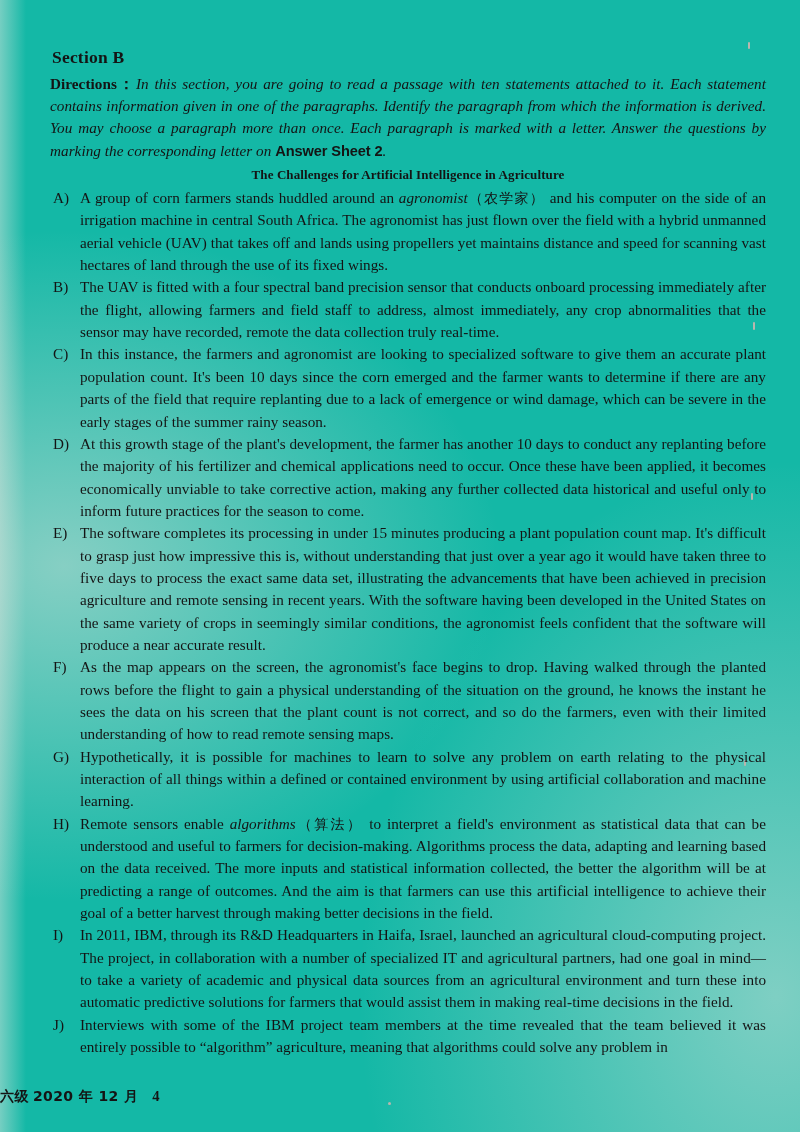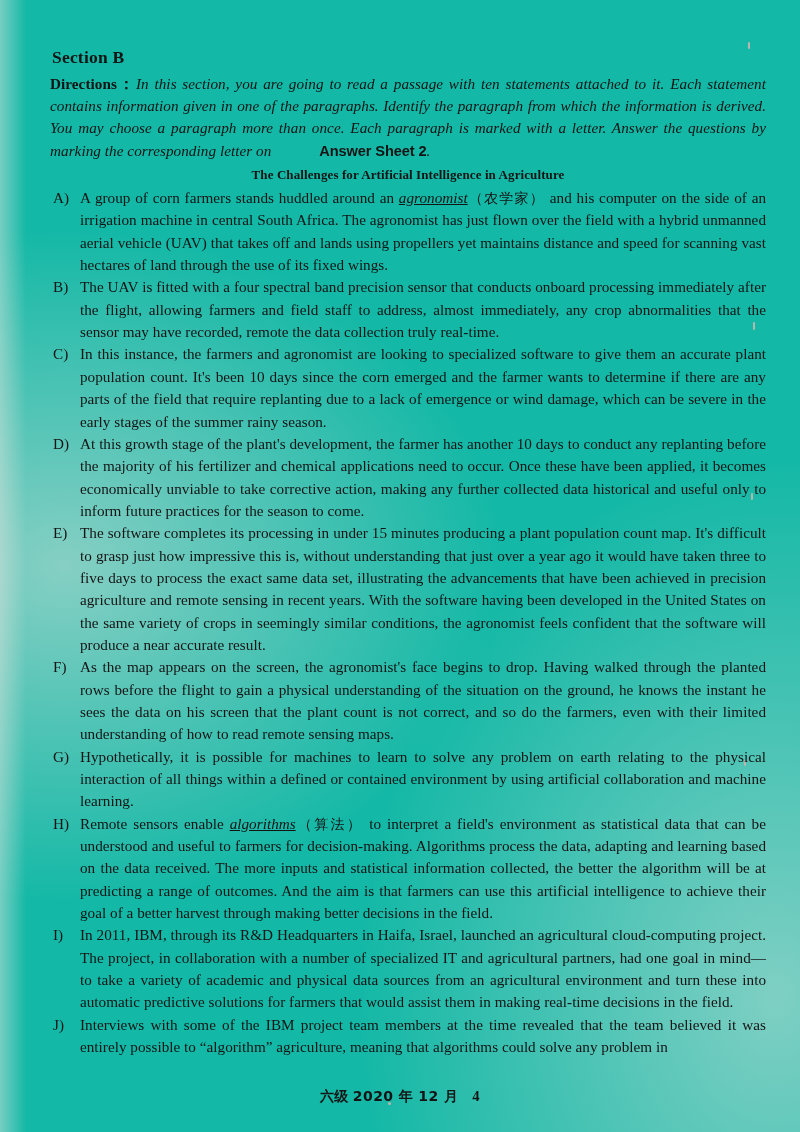--- a/index.html
+++ b/index.html
@@ -71,21 +71,20 @@
     font-weight: bold;
     letter-spacing: -1px;
     margin-right: 1px;
   }
   .answer-sheet {
     font-style: normal;
     font-weight: bold;
     font-family: "Liberation Sans", "DejaVu Sans", sans-serif;
     font-size: 14.6px;
     letter-spacing: -0.1px;
-    margin-left: 44px;
   }
 
   
   .passage-title {
     text-align: center;
     font-weight: bold;
     font-size: 13px;
     line-height: 22px;
     margin: 2px 0 1px 0;
     letter-spacing: 0.1px;
@@ -106,34 +105,33 @@
     position: absolute;
     left: 3px;
     top: 0;
     width: 26px;
     text-align: left;
     font-size: 15.2px;
     line-height: 22.35px;
     white-space: nowrap;
   }
   .para-text { display: block; }
-  .em { font-style: italic; text-decoration: underline; }
+  .em { font-style: italic; }
   .cjk {
     font-family: "DejaVu Sans", "Liberation Sans", sans-serif;
     font-size: 14px;
     letter-spacing: 0.3px;
   }
 
   
   .footer {
     position: absolute;
     left: 0;
     bottom: 26px;
     width: 800px;
-    text-align: center;
     font-size: 14.6px;
     font-weight: bold;
     letter-spacing: 0.4px;
   }
   .footer .cjk-f {
     font-family: "DejaVu Sans", "Liberation Sans", sans-serif;
     font-size: 14px;
   }
   .footer .pgno {
     margin-left: 14px;

